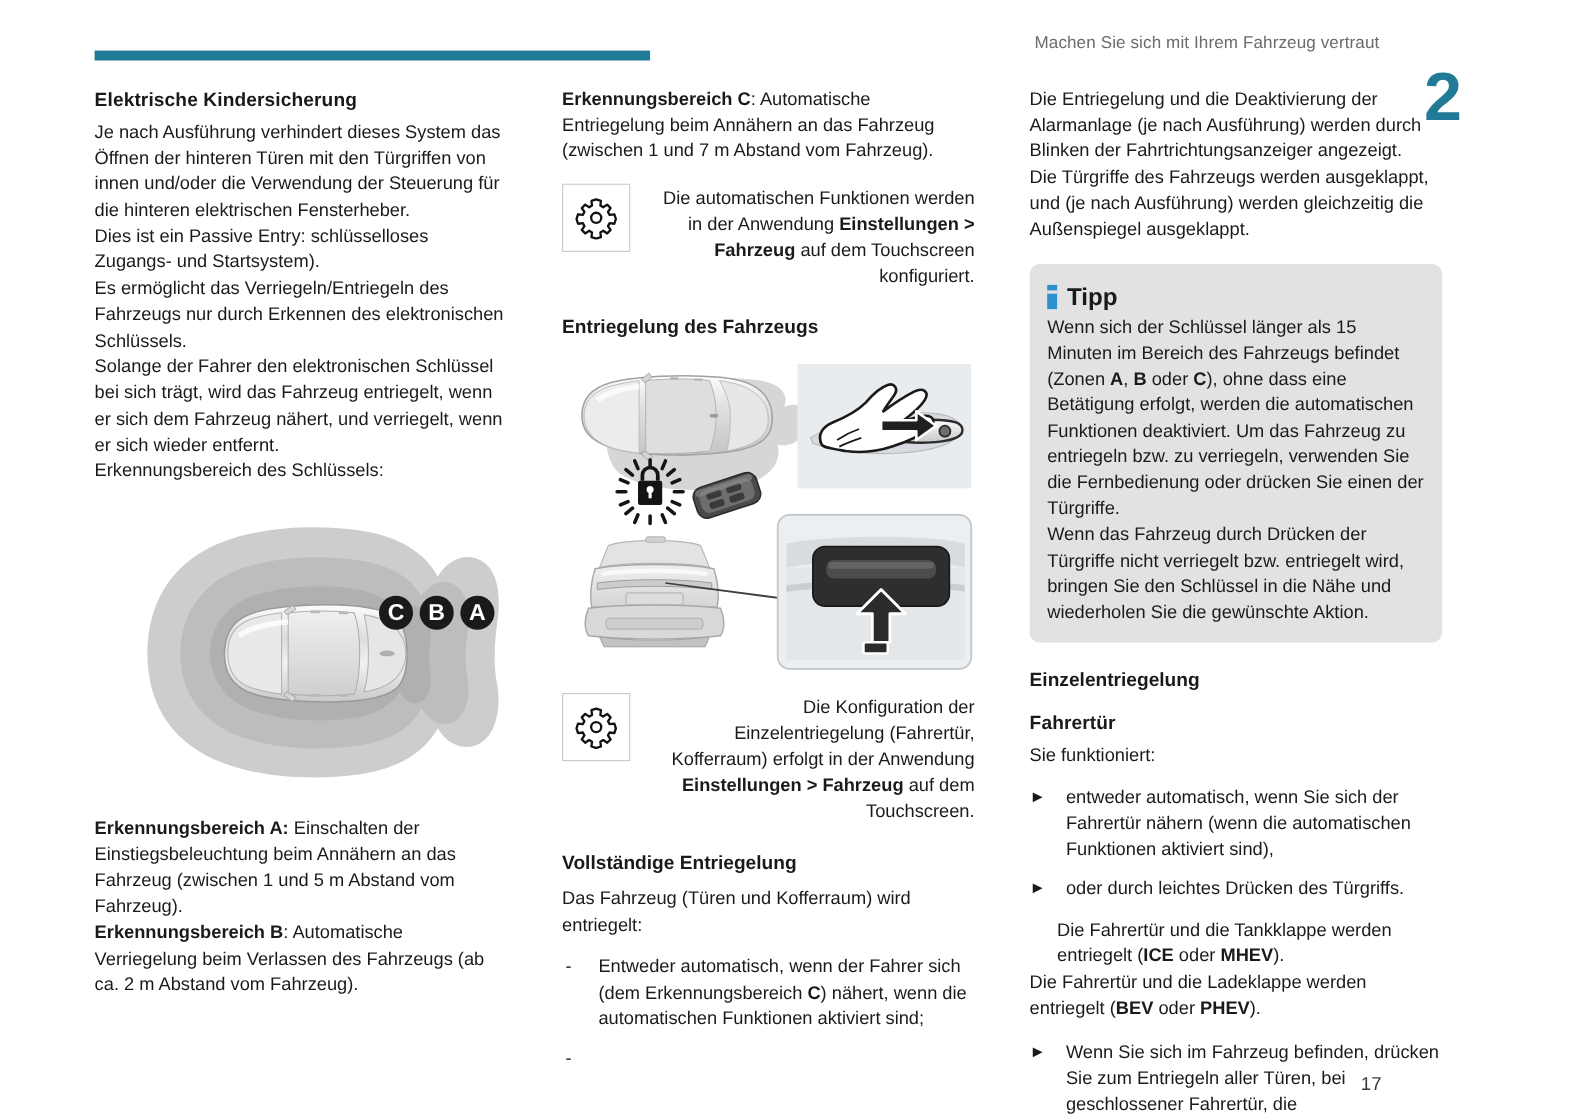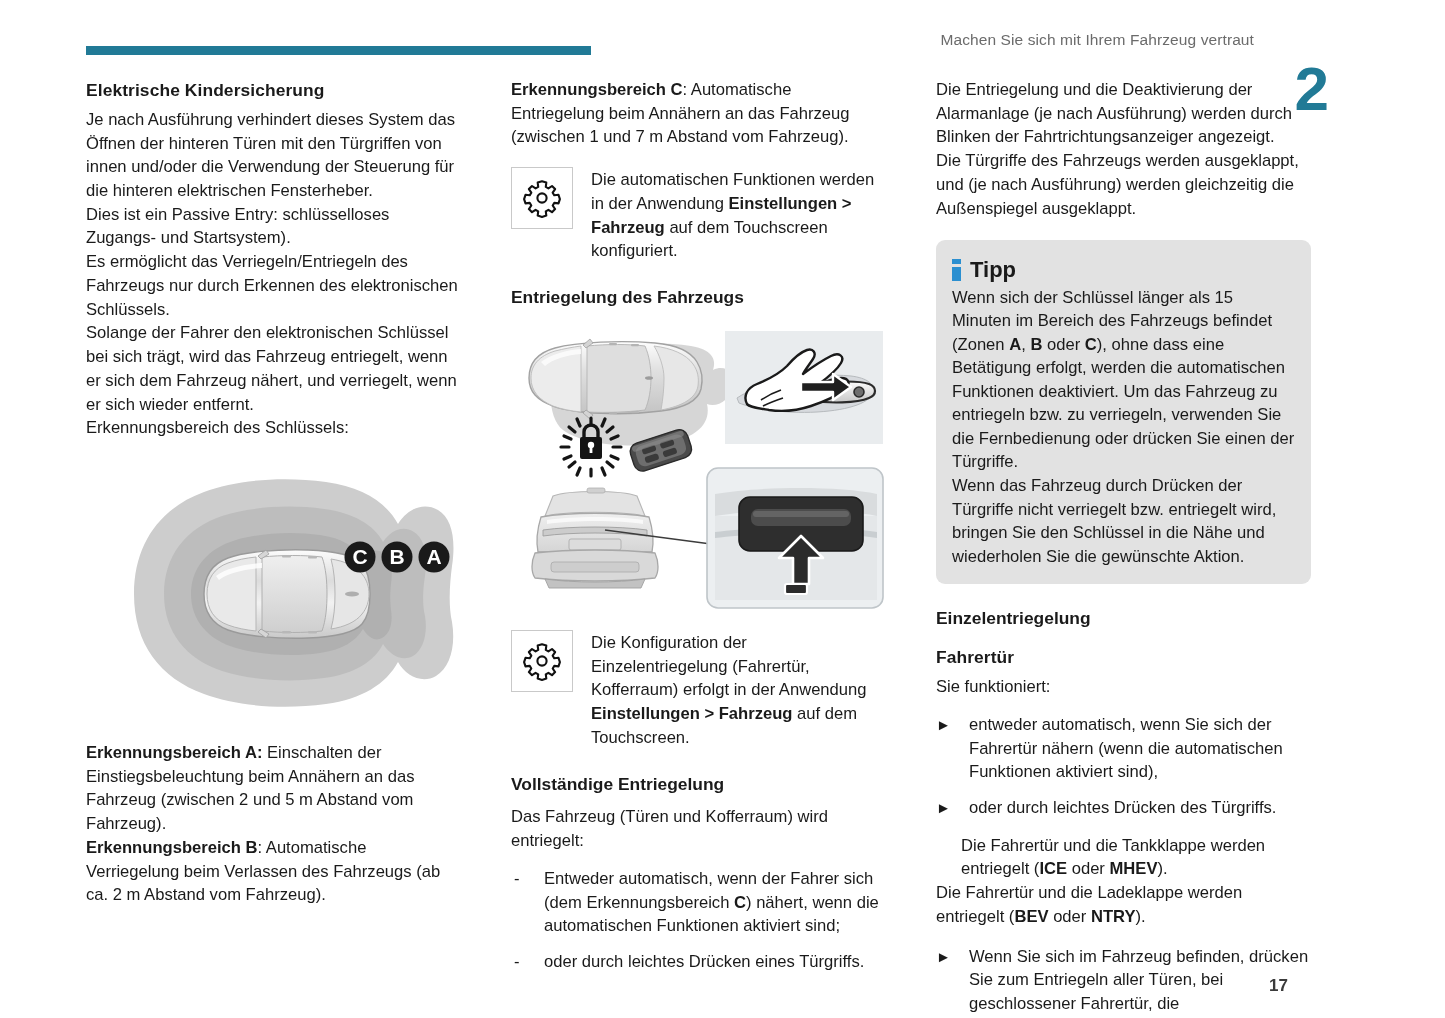--- a/index.html
+++ b/index.html
@@ -45,25 +45,25 @@
     right: 22px;
     top: 58px;
     font-size: 62px;
     font-weight: bold;
     color: #217a96;
     line-height: 1;
     letter-spacing: -1px;
   }
   .page-number {
     position: absolute;
-    right: 62px;
+    right: 94px;
     bottom: 22px;
     font-size: 17px;
     color: #3b3b3b;
-    font-weight: bold;
+    font-weight: normal;
   }
 
   
   .col {
     position: absolute;
     top: 78px;
     width: 375px;
     font-size: 16.6px;
     line-height: 1.43;
   }
@@ -110,20 +110,21 @@
     display: flex;
     align-items: center;
     justify-content: center;
     margin-right: 18px;
   }
   .note-text {
     flex: 1 1 auto;
     font-size: 16.6px;
     line-height: 1.43;
     padding-top: 1px;
+    text-align: right;
   }
 
   
   .tipbox {
     background: #e2e2e2;
     border-radius: 9px;
     padding: 14px 16px 16px 16px;
     margin: 20px 0 0 0;
     box-sizing: border-box;
   }
@@ -326,21 +327,21 @@
         </g>
         <g>
           <circle cx="348" cy="101" r="15.5" fill="#1a1a1a"></circle>
           <text x="348" y="108" font-family="Liberation Sans, sans-serif" font-size="21" font-weight="bold" fill="#ffffff" text-anchor="middle">A</text>
         </g>
       </svg>
     </div>
 
     <div class="gap-sm"></div>
 
-    <p><b>Erkennungsbereich A:</b><span> Einschalten der Einstiegsbeleuchtung beim Annähern an das Fahrzeug (zwischen 2 und 5 m Abstand vom Fahrzeug).</span></p>
+    <p><b>Erkennungsbereich A:</b><span> Einschalten der Einstiegsbeleuchtung beim Annähern an das Fahrzeug (zwischen 1 und 5 m Abstand vom Fahrzeug).</span></p>
     <p><b>Erkennungsbereich B</b><span>: Automatische Verriegelung beim Verlassen des Fahrzeugs (ab ca. 2 m Abstand vom Fahrzeug).</span></p>
 
   </div>
 
   <div class="col col-2">
 
     <p><b>Erkennungsbereich C</b><span>: Automatische Entriegelung beim Annähern an das Fahrzeug (zwischen 1 und 7 m Abstand vom Fahrzeug).</span></p>
 
     <div class="note-block">
       <div class="note-icon">
@@ -544,21 +545,21 @@
     </div>
 
     <div class="h-sub2">Vollständige Entriegelung</div>
     <p>Das Fahrzeug (Türen und Kofferraum) wird entriegelt:</p>
 
     <ul class="dashlist">
       <li>
         <span class="marker">-</span><span>Entweder automatisch, wenn der Fahrer sich (dem Erkennungsbereich </span><b>C</b><span>) nähert, wenn die automatischen Funktionen aktiviert sind;</span>
       </li>
       <li>
-        <span class="marker">-</span><span>oder durch leichtes Drücken eines Türgriffs.</span>
+        <span class="marker">-</span>
       </li>
     </ul>
 
   </div>
 
   <div class="col col-3">
 
     <p style="white-space:pre-line;">Die Entriegelung und die Deaktivierung der Alarmanlage (je nach Ausführung) werden durch Blinken der Fahrtrichtungsanzeiger angezeigt.
 Die Türgriffe des Fahrzeugs werden ausgeklappt, und (je nach Ausführung) werden gleichzeitig die Außenspiegel ausgeklappt.</p>
 
@@ -578,21 +579,21 @@
       <li>
         <span class="marker">►</span><span>entweder automatisch, wenn Sie sich der Fahrertür nähern (wenn die automatischen Funktionen aktiviert sind),</span>
       </li>
       <li>
         <span class="marker">►</span><span>oder durch leichtes Drücken des Türgriffs.</span>
       </li>
     </ul>
 
     <p style="margin-top:14px;margin-left:25px;"><span>Die Fahrertür und die Tankklappe werden entriegelt (</span><b>ICE</b><span> oder </span><b>MHEV</b><span>).</span></p>
 
-    <p><span>Die Fahrertür und die Ladeklappe werden entriegelt (</span><b>BEV</b><span> oder </span><b>NTRY</b><span>).</span></p>
+    <p><span>Die Fahrertür und die Ladeklappe werden entriegelt (</span><b>BEV</b><span> oder </span><b>PHEV</b><span>).</span></p>
 
     <ul class="trilist" style="margin-top:16px;">
       <li>
         <span class="marker">►</span><span>Wenn Sie sich im Fahrzeug befinden, drücken Sie zum Entriegeln aller Türen, bei geschlossener Fahrertür, die Zentralverriegelungstaste, oder ziehen Sie an der Öffnungsbetätigung einer der Türen.</span>
       </li>
     </ul>
 
   </div>
 
 </div>

